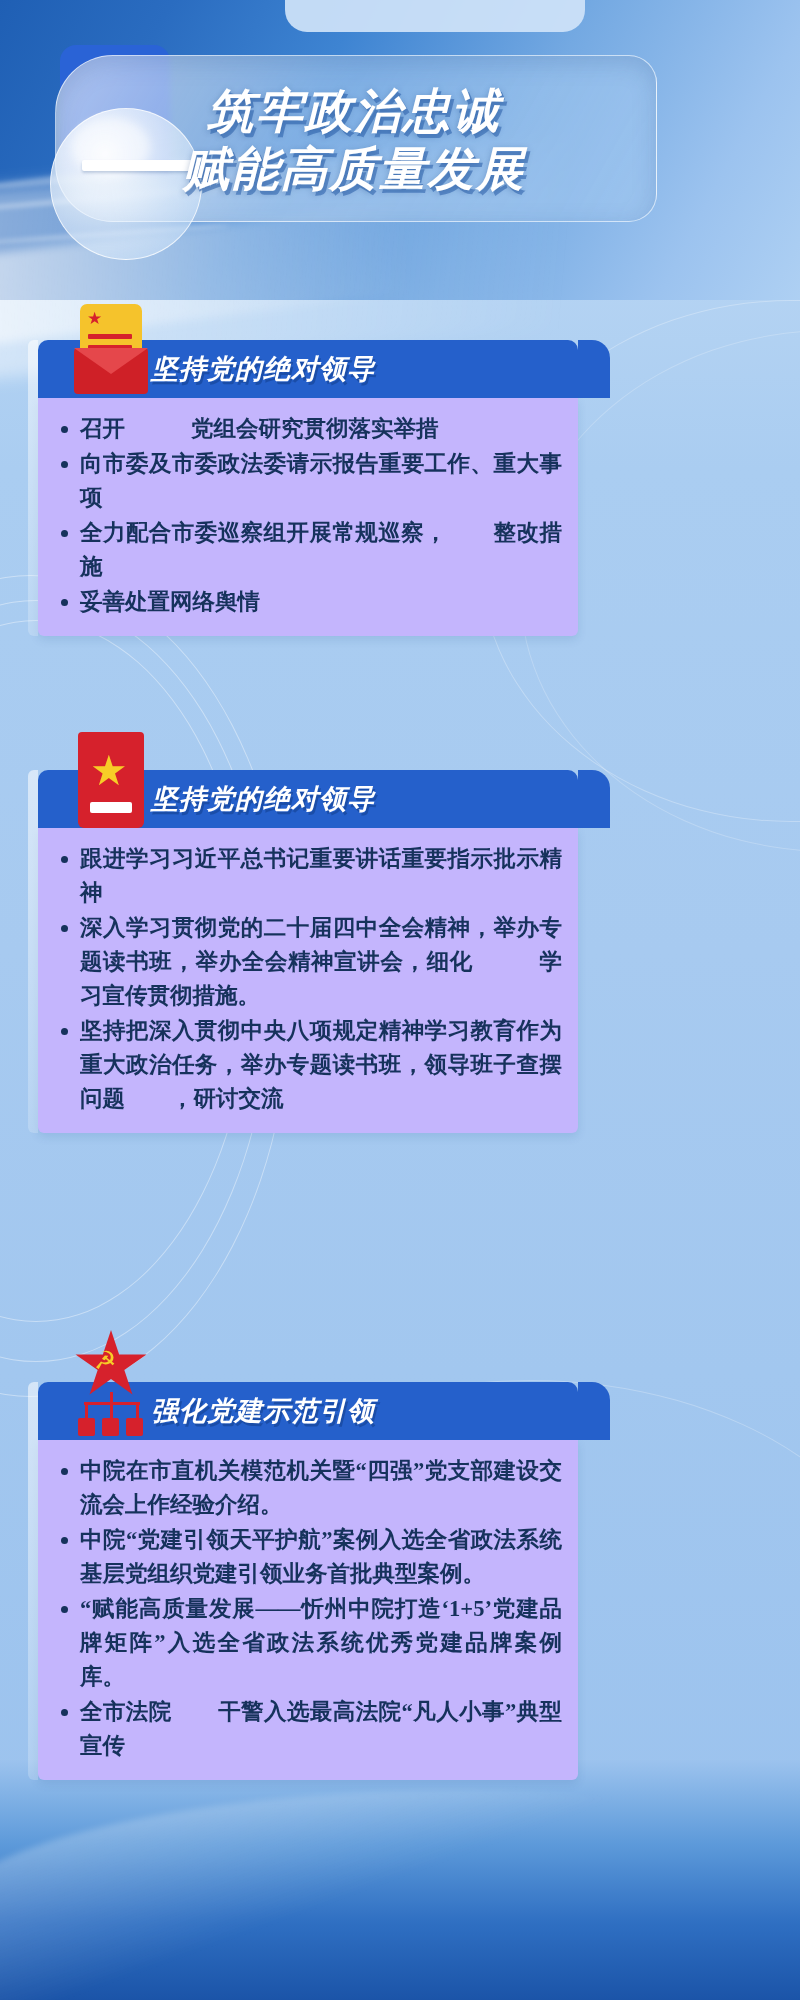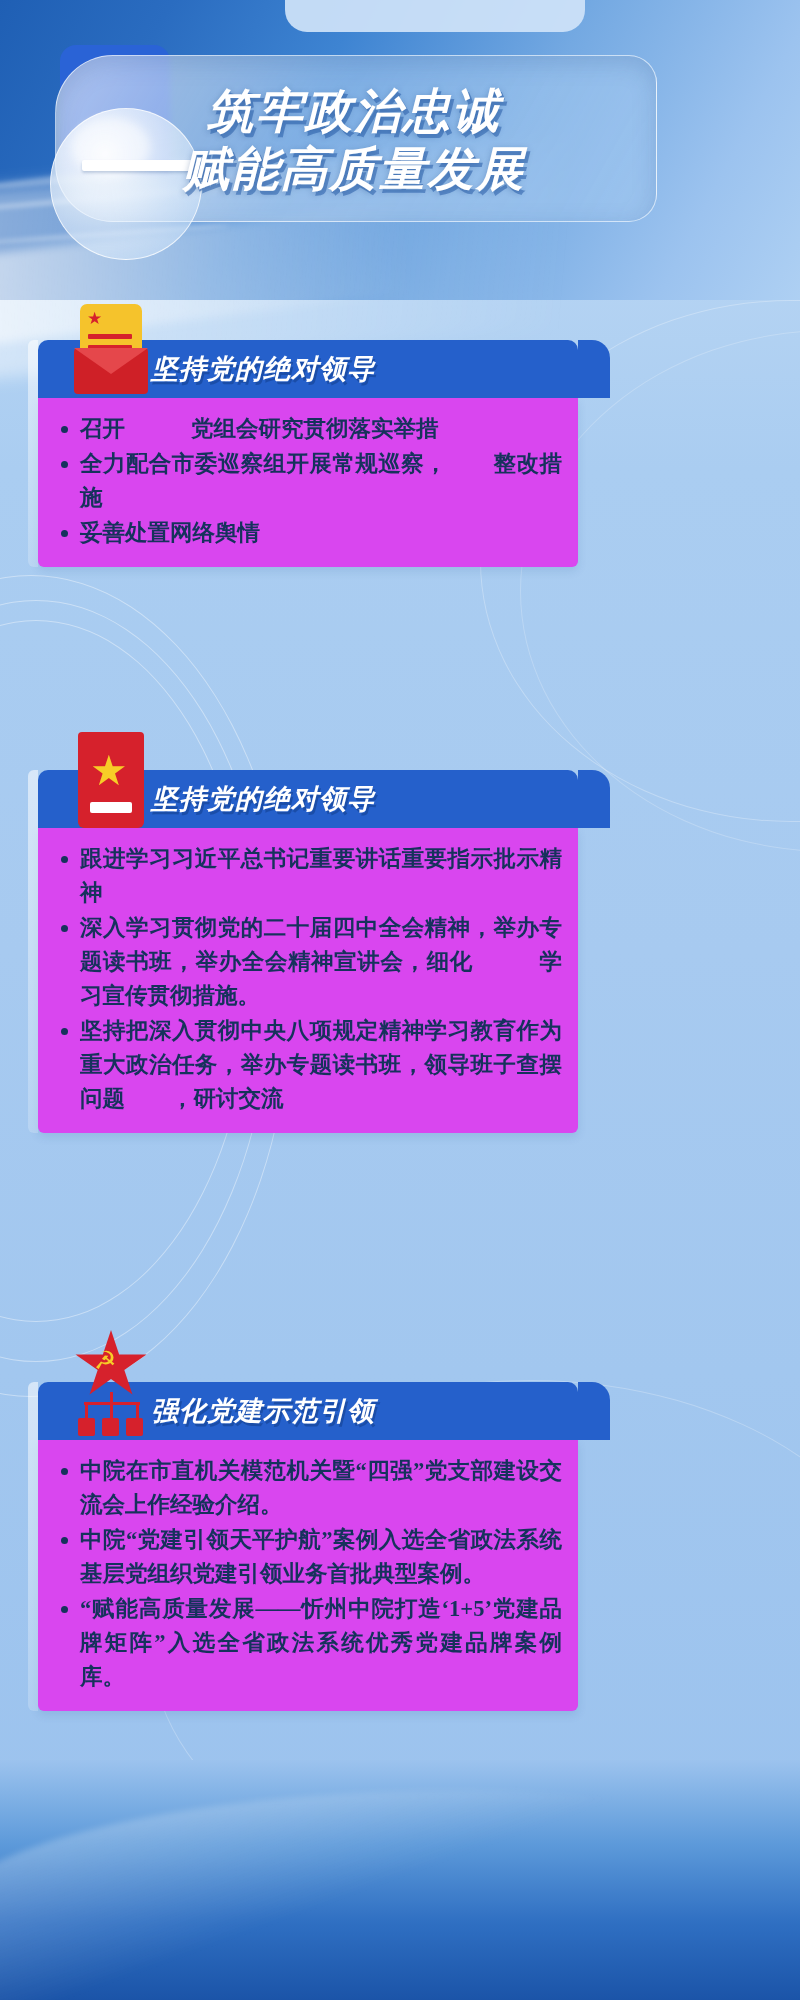--- a/index.html
+++ b/index.html
@@ -115,21 +115,21 @@
     background:#2560cb;border-radius:0 18px 0 0;
   }
   .sec-title{
     font-family:"Liberation Sans","DejaVu Sans",sans-serif;
     font-weight:bold;font-style:italic;font-size:27px;letter-spacing:1px;
     color:#ffffff;margin-left:113px;
     text-shadow:2px 3px 0 rgba(18,62,140,.55);
     white-space:nowrap;
   }
   .sec-body{
-    background:#d946ef;
+    background:#c4b5fd;
     border-radius:0 0 6px 6px;
     padding:14px 16px 16px 16px;
     box-shadow:0 4px 10px rgba(25,70,140,.12);
   }
   .sec-left-bar{
     position:absolute;left:-10px;top:0;width:10px;height:100%;
     background:linear-gradient(180deg,rgba(255,255,255,.55),rgba(255,255,255,.2));
     border-radius:6px 0 0 6px;
   }
   ul.blist{margin:0;padding:0 0 0 26px;list-style:none;}
@@ -248,20 +248,21 @@
       <div class="bar b1"></div>
       <div class="bar b2"></div>
       <div class="env"></div>
       <div class="envflap"></div>
     </div>
     <div class="sec-title">坚持党的绝对领导</div>
   </div>
   <div class="sec-body">
     <ul class="blist">
       <li><span>召开</span><span class="gap"></span><span>党组会研究贯彻落实举措</span></li>
+      <li><span>向市委及市委政法委请示报告重要工作、重大事项</span></li>
       <li><span>全力配合市委巡察组开展常规巡察，</span><span class="gap-s"></span><span>整改措施</span></li>
       <li><span>妥善处置网络舆情</span></li>
     </ul>
   </div>
 </div>
 
 <div class="section" id="sec-1" style="top:770px;">
   <div class="sec-left-bar"></div>
   <div class="sec-head">
     <div class="sec-icon ic2">
@@ -294,15 +295,16 @@
       <div class="blk k2"></div>
       <div class="blk k3"></div>
     </div>
     <div class="sec-title">强化党建示范引领</div>
   </div>
   <div class="sec-body">
     <ul class="blist">
       <li><span>中院在市直机关模范机关暨“四强”党支部建设交流会上作经验介绍。</span></li>
       <li><span>中院“党建引领天平护航”案例入选全省政法系统基层党组织党建引领业务首批典型案例。</span></li>
       <li><span>“赋能高质量发展——忻州中院打造‘1+5’党建品牌矩阵”入选全省政法系统优秀党建品牌案例库。</span></li>
+      <li><span>全市法院</span><span class="gap-s"></span><span>干警入选最高法院“凡人小事”典型宣传</span></li>
     </ul>
   </div>
 </div>
 
 </body></html>

